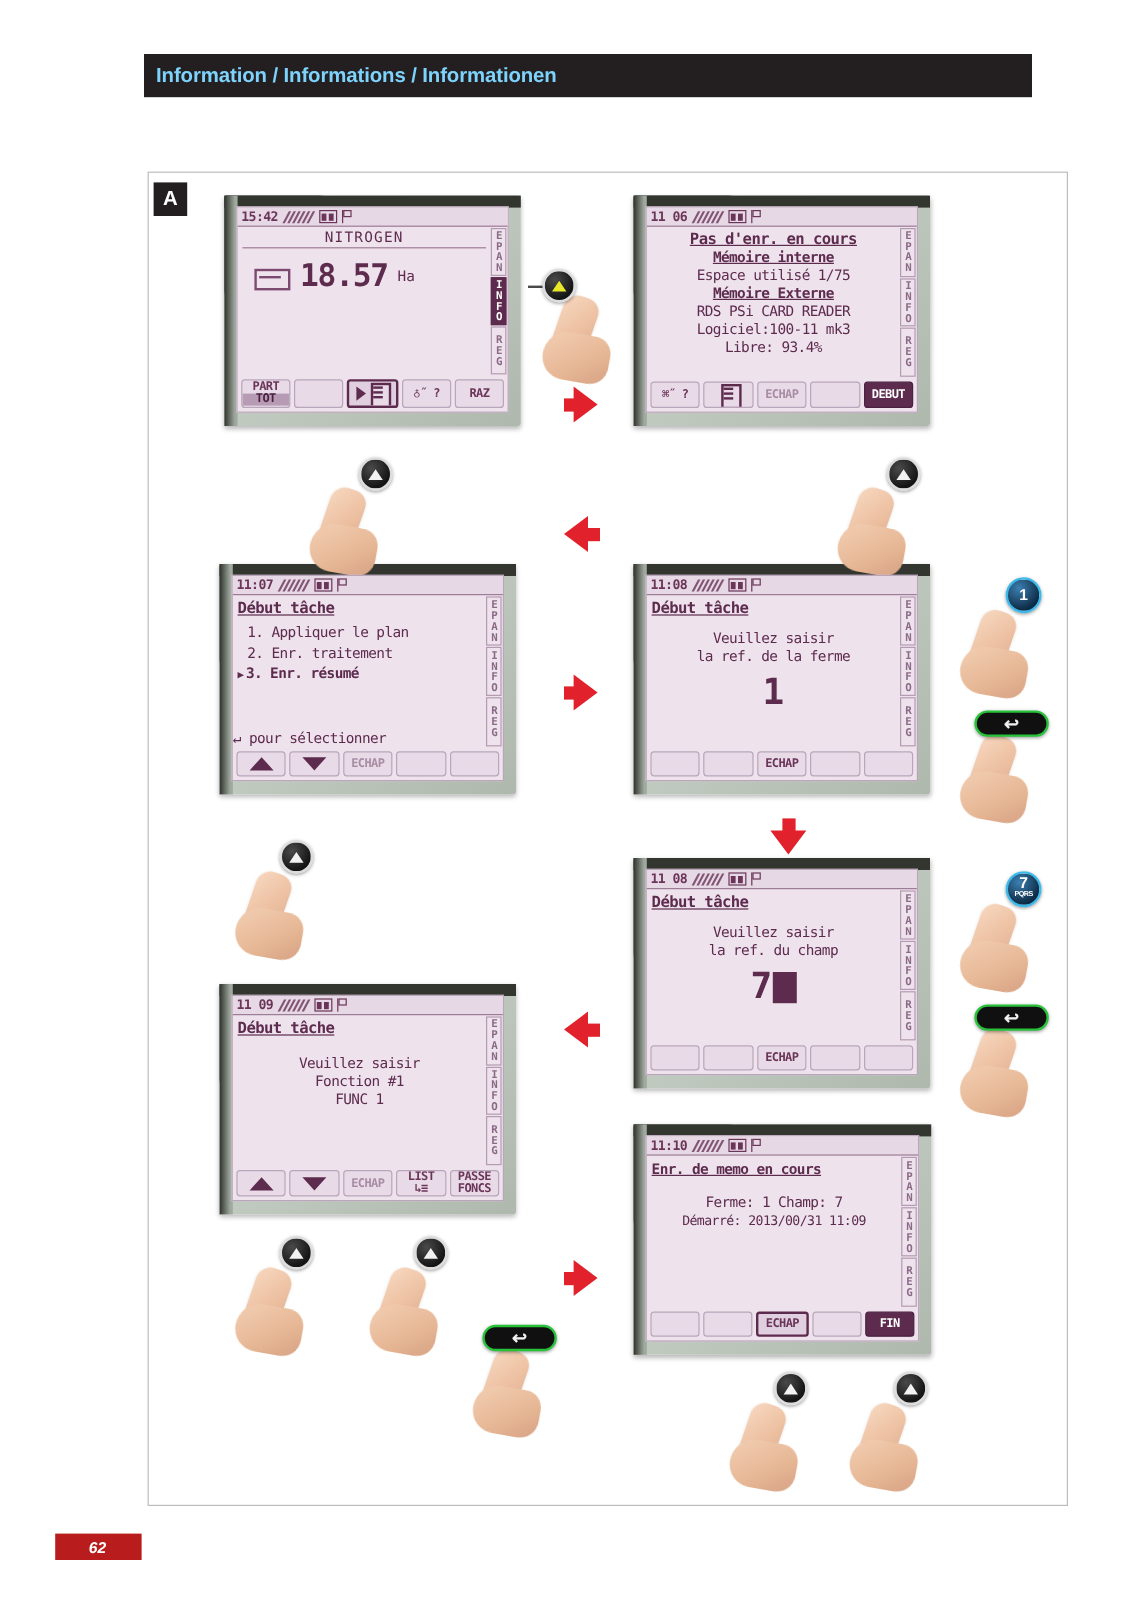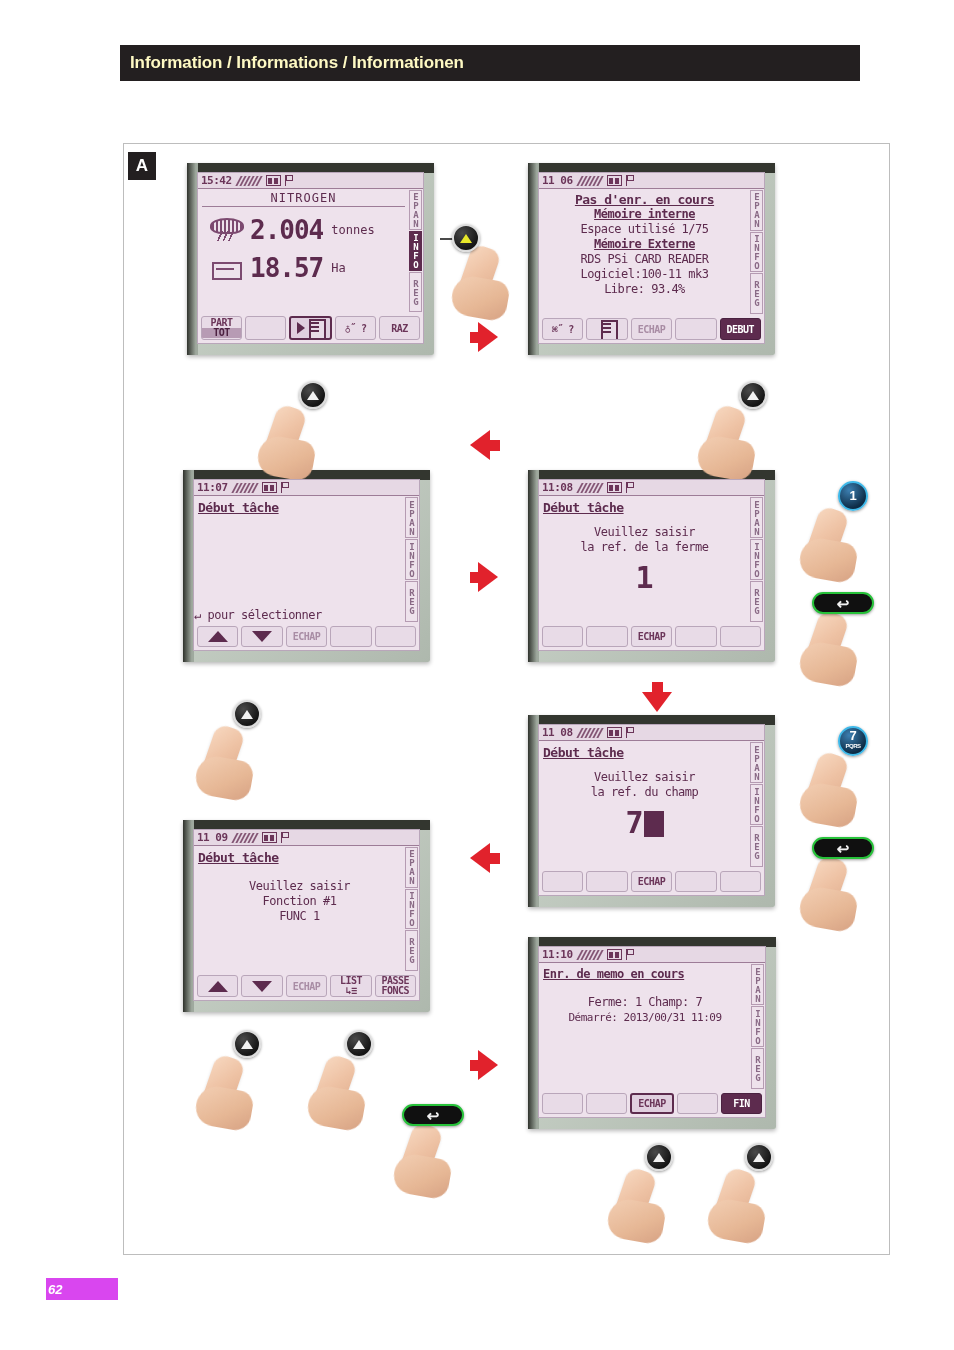--- a/index.html
+++ b/index.html
@@ -11,42 +11,42 @@
     position:relative;
     overflow:hidden;
   }
 
   
   .header-bar{
     position:absolute; left:120px; top:45px; width:740px; height:36px;
     background:#231f20; display:flex; align-items:center;
   }
   .header-bar .title{
-    color:#fef9c3; font-size:17px; font-weight:bold; padding-left:10px;
+    color:#7dd3fc; font-size:17px; font-weight:bold; padding-left:10px;
     letter-spacing:-0.1px; white-space:nowrap;
   }
 
   
   .content-frame{
     position:absolute; left:123px; top:143px; width:767px; height:1112px;
     border:1px solid #bdbdbd; background:#ffffff;
   }
 
   
   .badge-a{
     position:absolute; left:128px; top:152px; width:28px; height:28px;
     background:#231f20; color:#fff; font-size:17px; font-weight:bold;
     display:flex; align-items:center; justify-content:center;
   }
 
   
   .page-number{
     position:absolute; left:46px; top:1278px; width:72px; height:22px;
-    background:#d946ef; color:#ffffff; font-size:13px; font-weight:bold;
-    font-style:italic; display:flex; align-items:center; padding-left:2px;
+    background:#b91c1c; color:#ffffff; font-size:13px; font-weight:bold;
+    font-style:italic; display:flex; align-items:center; padding-left:28px;
   }
 
   
   .device{
     position:absolute;
     background:linear-gradient(135deg,#3c3f3c 0%,#3c3f3c 18%,#c9d2c8 19%,#aeb8ad 100%);
     padding:9px 10px 11px 10px;
     border-radius:2px;
     box-shadow:0 2px 4px rgba(0,0,0,.28);
   }
@@ -245,25 +245,20 @@
             <b></b>
             <b></b>
           </span>
         <span class="ico-flag"></span>
       </span>
     </div>
     <div class="lcd-body">
       <div class="lcd-main">
         <div class="s1-title">NITROGEN</div>
         <div class="s1-row">
-          <span class="ico-hopper"></span>
-          <span class="s1-val">2.004</span>
-          <span class="s1-unit">tonnes</span>
-        </div>
-        <div class="s1-row">
           <span class="ico-field"></span>
           <span class="s1-val">18.57</span>
           <span class="s1-unit">Ha</span>
         </div>
       </div>
       <div class="tabstrip">
         <div class="tab">EPAN</div>
         <div class="tab active">INFO</div>
         <div class="tab">REG</div>
       </div>
@@ -348,20 +343,25 @@
         <span class="ico-disp">
             <b></b>
             <b></b>
           </span>
         <span class="ico-flag"></span>
       </span>
     </div>
     <div class="lcd-body">
       <div class="lcd-main">
         <div class="l-title">Début tâche</div>
+        <div class="l-list">
+          <div class="row">1. Appliquer le plan</div>
+          <div class="row">2. Enr. traitement</div>
+          <div class="row sel">3. Enr. résumé</div>
+        </div>
         <div class="l-hint">↵ pour sélectionner</div>
       </div>
       <div class="tabstrip">
         <div class="tab">EPAN</div>
         <div class="tab">INFO</div>
         <div class="tab">REG</div>
       </div>
     </div>
     <div class="softkeys">
       <div class="skey">

